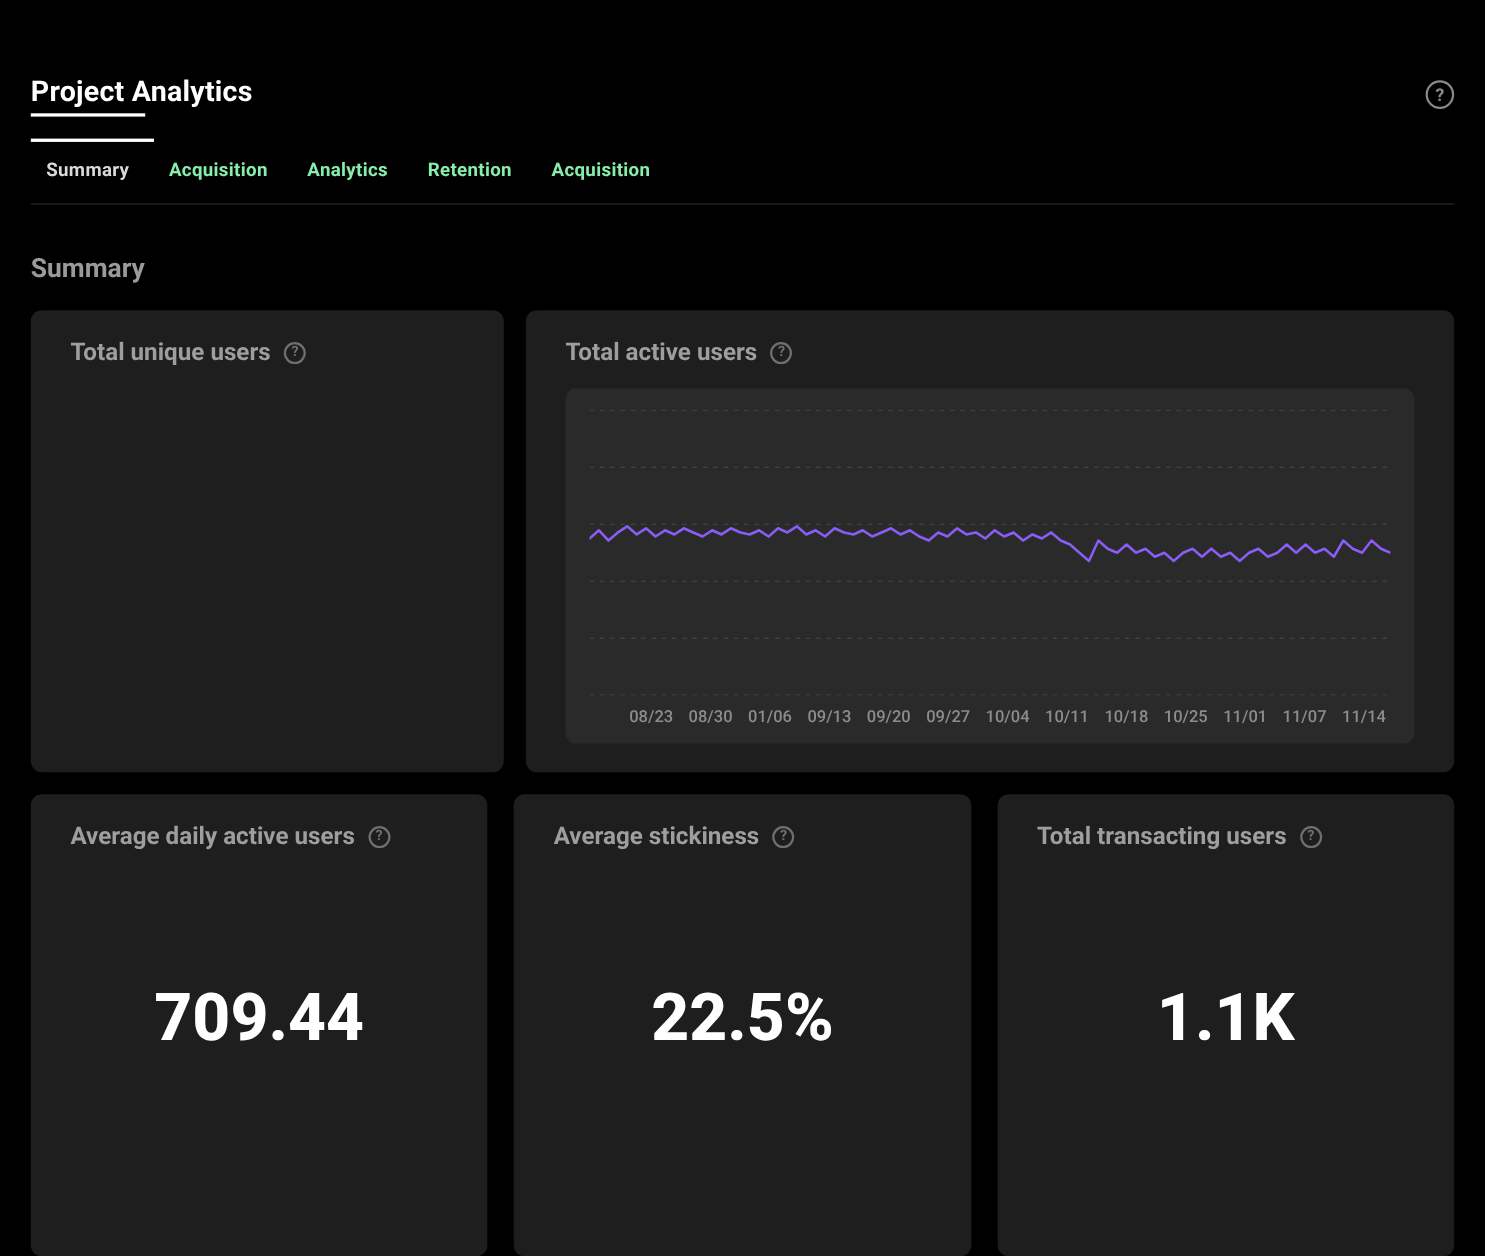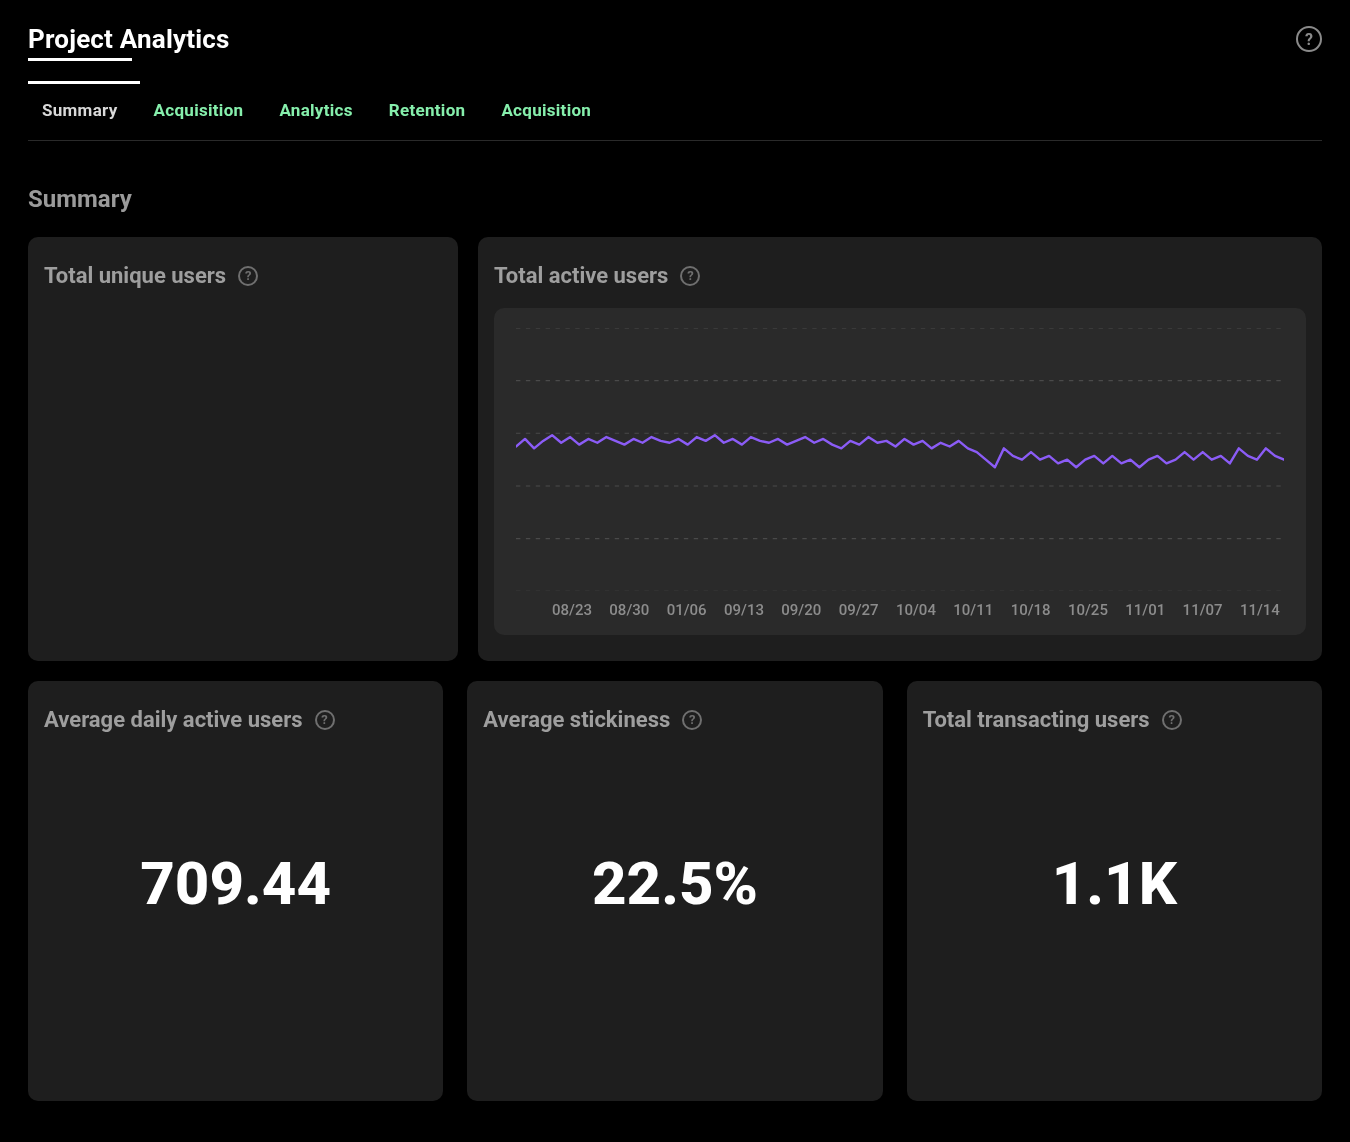--- a/index.html
+++ b/index.html
@@ -9,23 +9,24 @@
     background: #000;
     color: #fff;
     font-family: -apple-system, BlinkMacSystemFont, "Segoe UI", Roboto, Helvetica, Arial, sans-serif;
     overflow: hidden;
   }
   .page {
     padding: 24px 28px;
   }
   .header-row {
     display: flex;
-    align-items: center;
+    align-items: flex-end;
     justify-content: space-between;
     margin-bottom: 28px;
+    margin-top: 45px;
   }
   .page-title {
     font-size: 26px;
     font-weight: 700;
     letter-spacing: 0.2px;
   }
   .help-btn {
     width: 26px; height: 26px;
     border: 2px solid #8a8a8a;
     border-radius: 50%;
@@ -87,21 +88,21 @@
     margin-bottom: 20px;
   }
   .grid3 {
     display: grid;
     grid-template-columns: 1fr 1fr 1fr;
     gap: 24px;
   }
   .card {
     background: #1e1e1e;
     border-radius: 10px;
-    padding: 26px 16px;
+    padding: 26px 36px;
     min-height: 420px;
     display: flex;
     flex-direction: column;
   }
   .card.small { min-height: 420px; }
   .card-title-row {
     display: flex;
     align-items: center;
     gap: 12px;
     margin-bottom: 10px;

